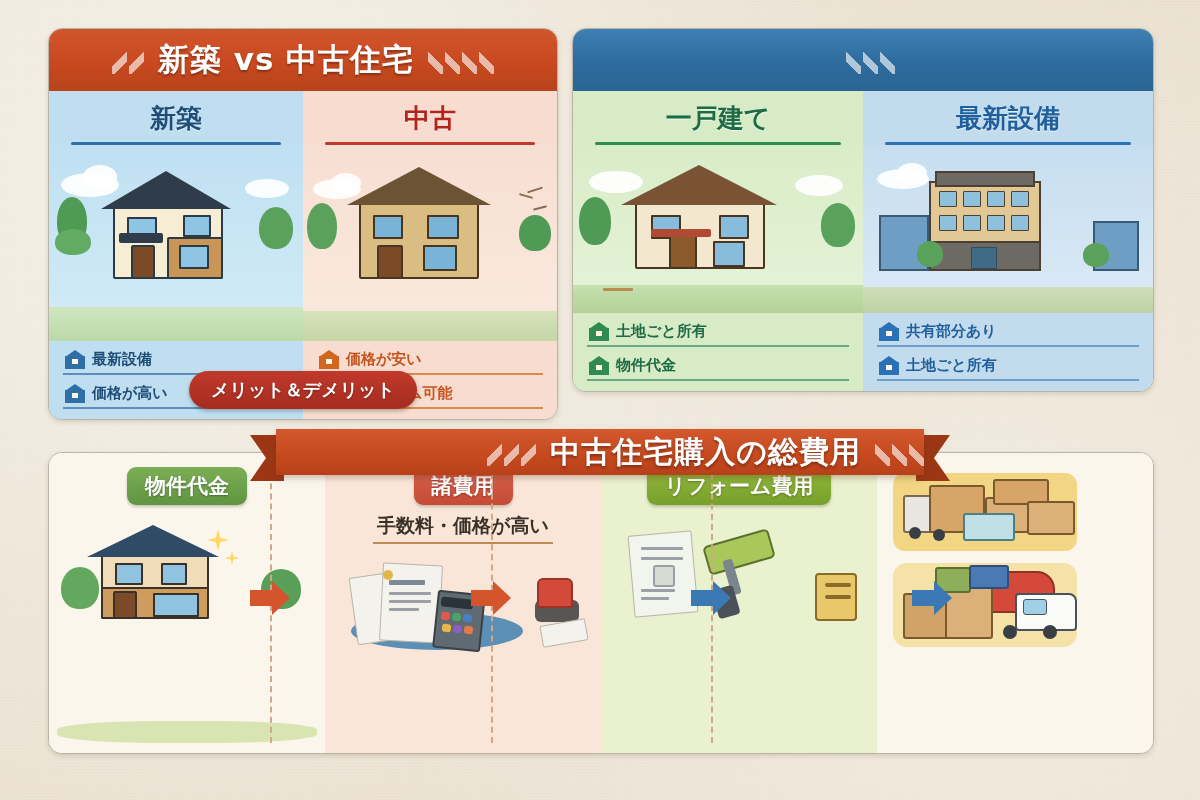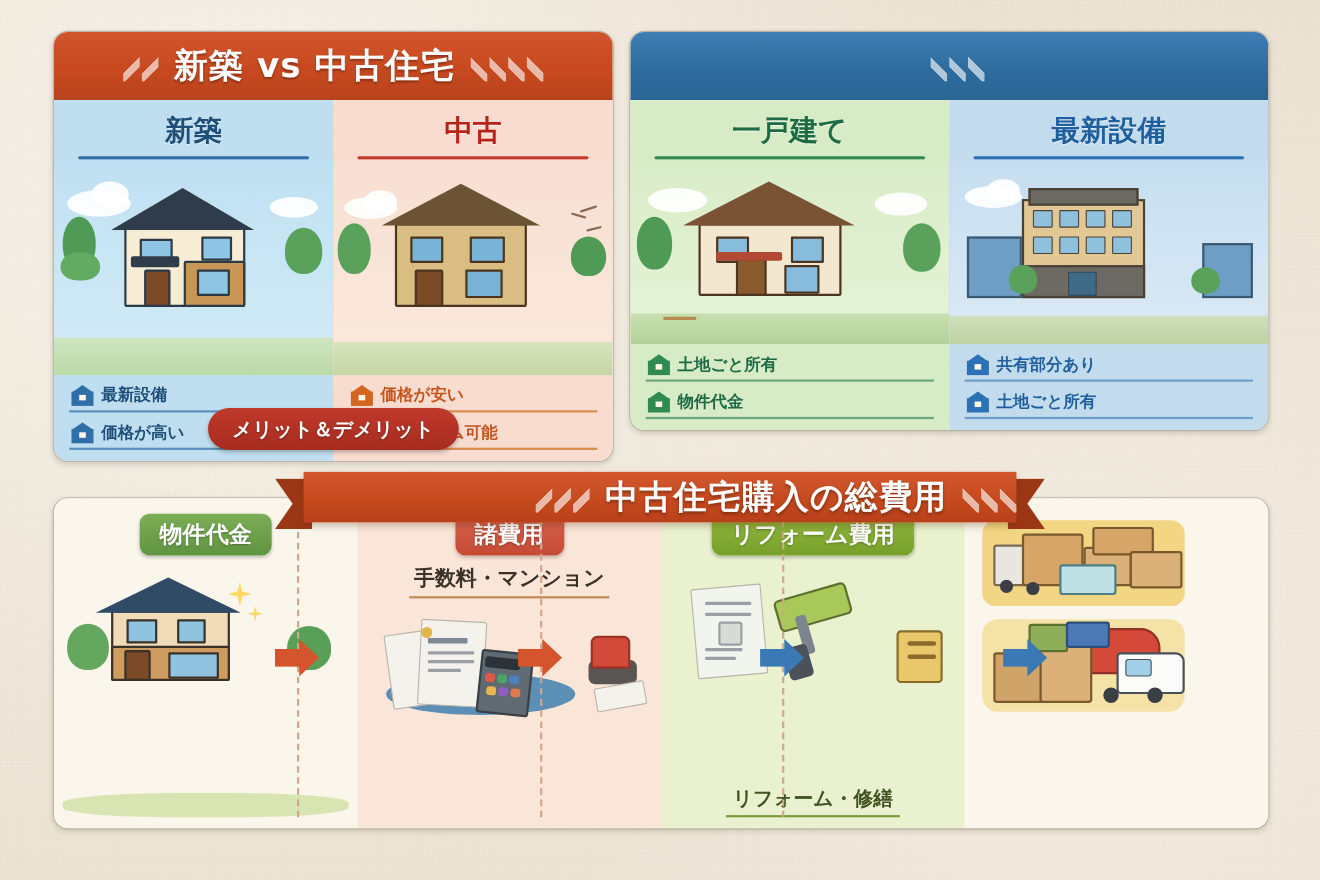--- a/index.html
+++ b/index.html
@@ -419,21 +419,21 @@
         </div>
       </div>
       <div class="step-div" style="left:20%;"></div>
       <div class="arrow" style="left:calc(20% - 20px);color:#d4542c;">
           <i></i>
           <b></b>
         </div>
 
       <div class="step" style="background:#fae6d8;">
         <div class="step-head" style="background:linear-gradient(180deg,#d9644e,#c44a34);">諸費用</div>
-        <div class="step-sub">手数料・マンション</div>
+        <div class="step-sub">手数料・価格が高い</div>
         <div class="step-art">
           <div class="bx" style="left:18px;top:62px;width:172px;height:38px;background:#5b8fb5;border-radius:50%;"></div>
           <div class="paper" style="left:20px;top:24px;width:50px;height:66px;transform:rotate(-8deg);"></div>
           <div class="paper" style="left:48px;top:14px;width:58px;height:76px;transform:rotate(3deg);"></div>
           <div class="line" style="left:56px;top:30px;width:36px;height:5px;background:#7d8a95;"></div>
           <div class="line" style="left:56px;top:42px;width:42px;height:3px;"></div>
           <div class="line" style="left:56px;top:50px;width:42px;height:3px;"></div>
           <div class="line" style="left:56px;top:58px;width:30px;height:3px;"></div>
           <div class="bx" style="left:50px;top:20px;width:10px;height:10px;background:#e3b64a;border-radius:50%;"></div>
           <div class="bx" style="left:102px;top:42px;width:44px;height:54px;background:#5f6a72;border:2px solid #3a4046;transform:rotate(6deg);"></div>
@@ -464,21 +464,20 @@
           <div class="line" style="left:32px;top:78px;width:34px;height:3px;"></div>
           <div class="line" style="left:32px;top:86px;width:28px;height:3px;"></div>
           <div class="bx" style="left:44px;top:54px;width:18px;height:18px;background:#d8dbd4;border:2px solid #9aa0a6;"></div>
           <div class="bx" style="left:96px;top:26px;width:64px;height:26px;background:#a8c95a;border:2px solid #5c7030;border-radius:5px;transform:rotate(-16deg);"></div>
           <div class="bx" style="left:118px;top:48px;width:10px;height:36px;background:#7a858d;transform:rotate(-16deg);"></div>
           <div class="bx" style="left:106px;top:76px;width:22px;height:30px;background:#4a5158;border-radius:4px;transform:rotate(-16deg);"></div>
           <div class="bx" style="right:12px;top:62px;width:38px;height:44px;background:#e8c86a;border:2px solid #8a6b2a;border-radius:4px;"></div>
           <div class="bx" style="right:18px;top:72px;width:26px;height:4px;background:#8a6b2a;"></div>
           <div class="bx" style="right:18px;top:84px;width:26px;height:4px;background:#8a6b2a;"></div>
         </div>
-        <div class="step-cap" style="border-color:#7a9b3c;color:#3f5420;">リフォーム・修繕</div>
       </div>
       <div class="step-div" style="left:60%;"></div>
       <div class="arrow" style="left:calc(60% - 20px);color:#3b79b5;">
           <i></i>
           <b></b>
         </div>
 
       <div class="step-div" style="left:80%;"></div>
       <div class="arrow" style="left:calc(80% - 20px);color:#3b79b5;">
           <i></i>

